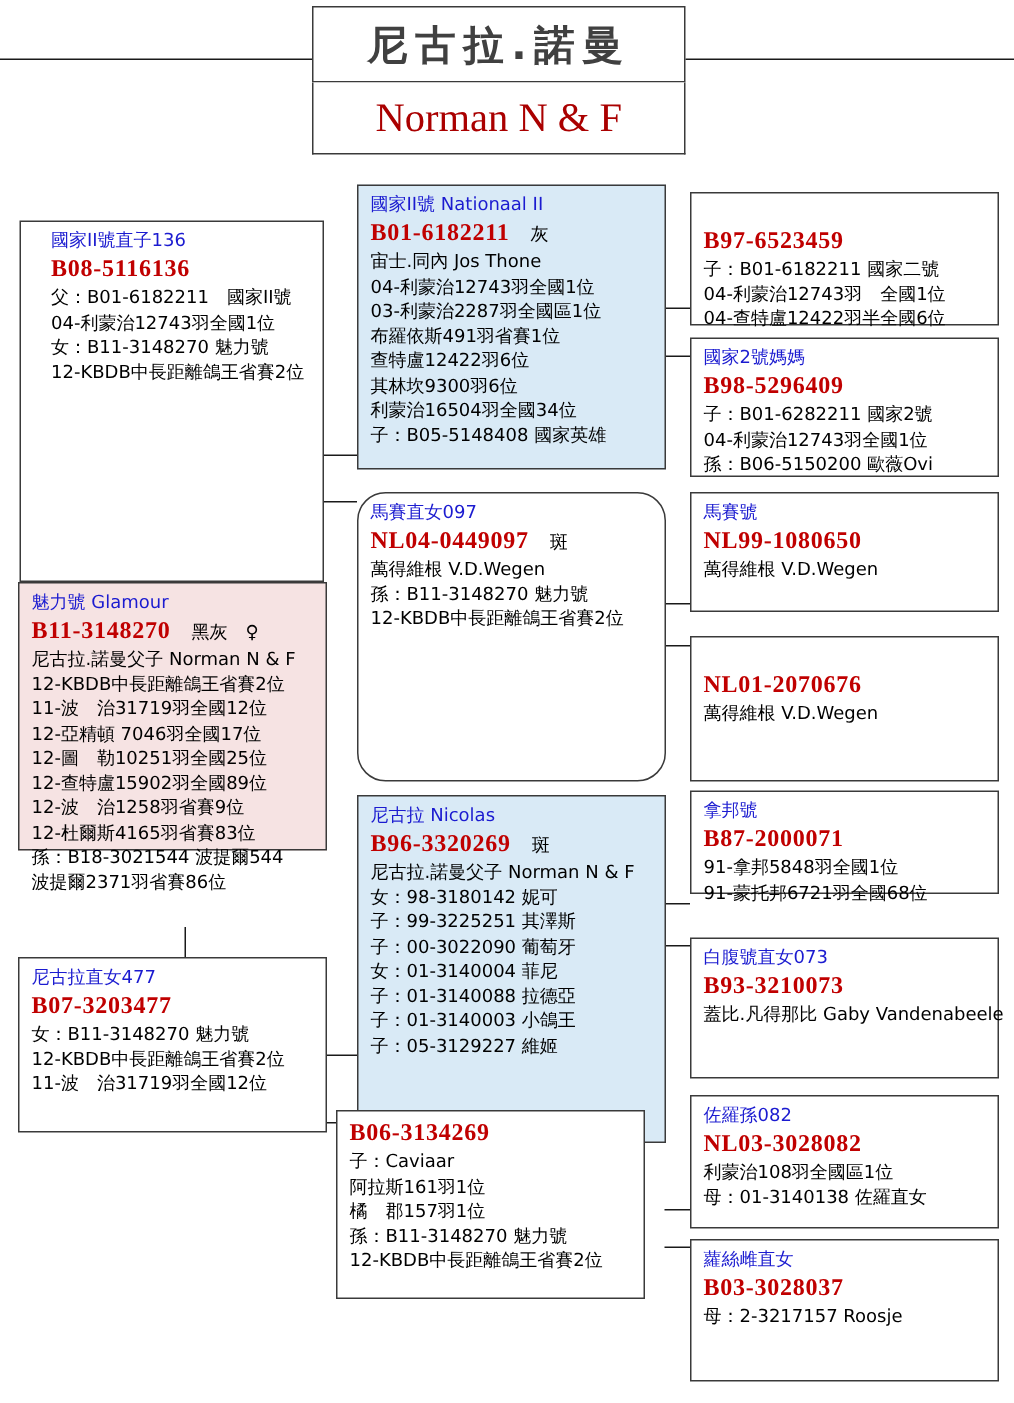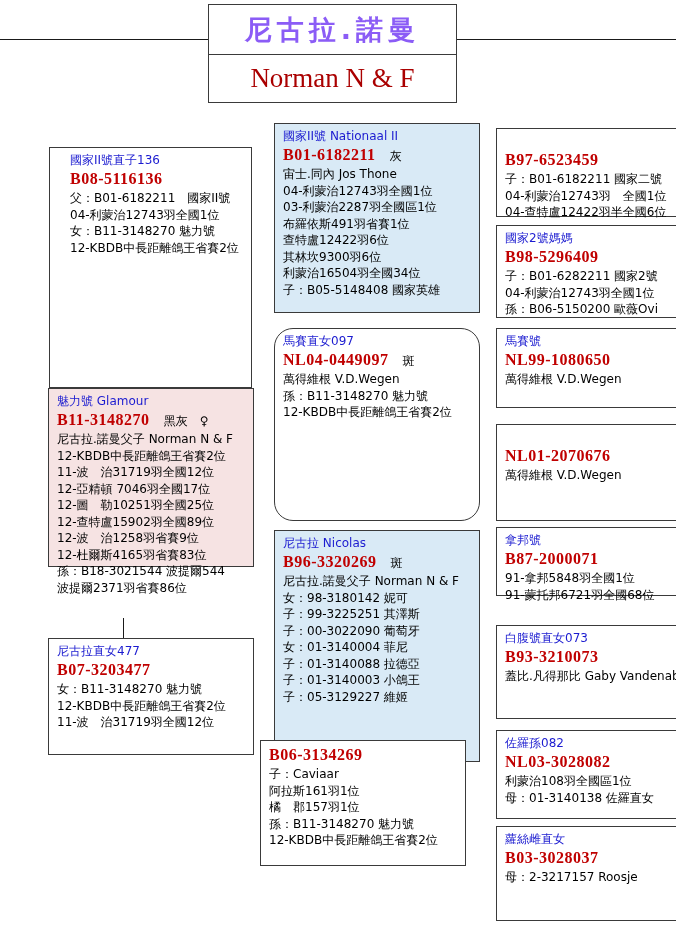--- a/index.html
+++ b/index.html
@@ -4,28 +4,28 @@
 <style>
   html,body{margin:0;padding:0;background:#fff;}
   #page{position:relative;width:676px;height:935px;background:#fff;
         font-family:"DejaVu Sans",sans-serif;overflow:hidden;}
 
   
   #hdr-line{position:absolute;left:0;top:39px;width:676px;height:1px;background:#1a1a1a;}
   #title-box{position:absolute;left:208px;top:4px;width:249px;height:99px;z-index:2;}
   #title-cn{box-sizing:border-box;border:1px solid #3a3a3a;background:#fff;height:51px;
             display:flex;align-items:center;justify-content:center;
-            color:#8b5cf6;font-size:27px;letter-spacing:5px;font-weight:bold;}
+            color:#404040;font-size:27px;letter-spacing:5px;font-weight:bold;}
   #title-en{box-sizing:border-box;border:1px solid #3a3a3a;border-top:none;background:#fff;height:48px;
             display:flex;align-items:center;justify-content:center;
             color:#aa0000;font-size:27px;font-family:"Liberation Serif",serif;}
 
   
   .box{position:absolute;box-sizing:border-box;border:1px solid #3a3a3a;background:#fff;
-       padding:4px 6px 4px 8px;z-index:1;margin-left:36px;}
+       padding:4px 6px 4px 8px;z-index:1;}
   .bg-blue{background:#d9eaf6;}
   .bg-pink{background:#f6e3e3;}
   .btitle{color:#1b1bd0;font-size:12px;line-height:17px;min-height:17px;white-space:nowrap;}
   .ring-row{line-height:20px;white-space:nowrap;}
   .rnum{color:#c00000;font-weight:bold;font-family:"Liberation Serif",serif;
         font-size:16px;letter-spacing:.5px;}
   .rnote{color:#000;font-size:12px;margin-left:14px;}
   .lines .ln{font-size:12px;line-height:16.5px;color:#000;white-space:nowrap;}
 
   #b-l1{left:13px;top:147px;width:203px;height:241px;padding-left:20px;}

